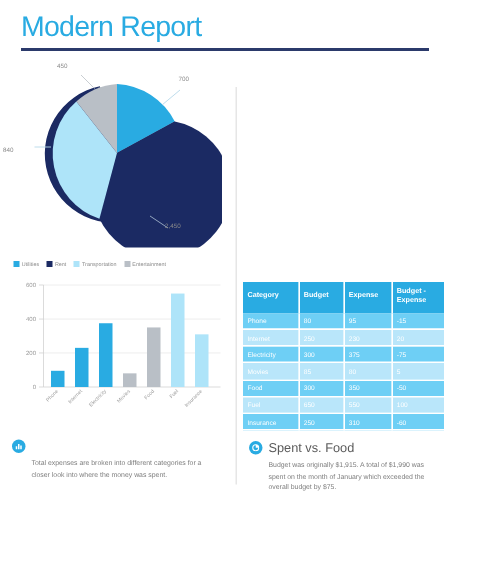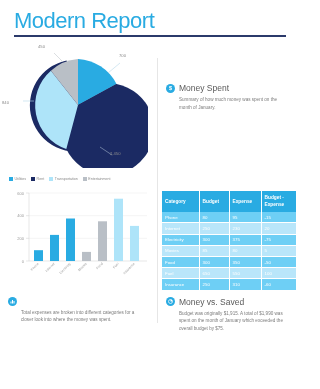--- a/index.html
+++ b/index.html
@@ -7,21 +7,21 @@
   body {
     background:#ffffff;
     font-family:"Liberation Sans", sans-serif;
     color:#4a4a4a;
     overflow:hidden;
     position:relative;
   }
   
   .header { padding:8px 14px 0 14px; }
   .title {
-    font-size:22px;
+    font-size:19px;
     font-weight:400;
     color:#29ABE2;
     letter-spacing:-0.5px;
     line-height:1.15;
   }
   .title-rule {
     height:2px;
     background:#2b3a6b;
     margin:2px 0 0 0;
   }
@@ -161,29 +161,20 @@
           <span class="legend-text">Transportation</span>
         </div>
         <div class="legend-item">
           <span class="legend-swatch" style="background:#b9bfc6"></span>
           <span class="legend-text">Entertainment</span>
         </div>
       </div>
     </div>
   </div>
 
-  <div class="col-right">
-    <div class="section" style="padding-top:46px;">
-      <div class="section-head">
-        <span class="badge">$</span>
-        <span class="section-title">Money Spent</span>
-      </div>
-      <div class="section-body">Summary of how much money was spent on the month of January.</div>
-    </div>
-  </div>
 </div>
 
 <div class="row">
 
   <div class="col-left">
     <div class="bar-wrap">
       <svg class="bar-svg" width="150" height="100" viewBox="0 0 150 100">
 
         <line x1="24" y1="6" x2="142" y2="6" stroke="#e8e8e8" stroke-width="0.5"></line>
         <line x1="24" y1="28.7" x2="142" y2="28.7" stroke="#e8e8e8" stroke-width="0.5"></line>
@@ -299,20 +290,20 @@
 
   <div class="col-right">
     <div class="section">
       <div class="section-head">
         <span class="badge">
           <svg width="5" height="5" viewBox="0 0 10 10">
             <circle cx="5" cy="5" r="4" fill="none" stroke="#fff" stroke-width="1.4"></circle>
             <path d="M5,5 L5,1 A4,4 0 0,1 9,5 Z" fill="#fff"></path>
           </svg>
         </span>
-        <span class="section-title">Money vs. Saved</span>
+        <span class="section-title">Spent vs. Food</span>
       </div>
       <div class="section-body">Budget was originally $1,915. A total of $1,990 was spent on the month of January which exceeded the overall budget by $75.</div>
     </div>
   </div>
 </div>
 
 <div class="divider-v"></div>
 
 </body></html>

